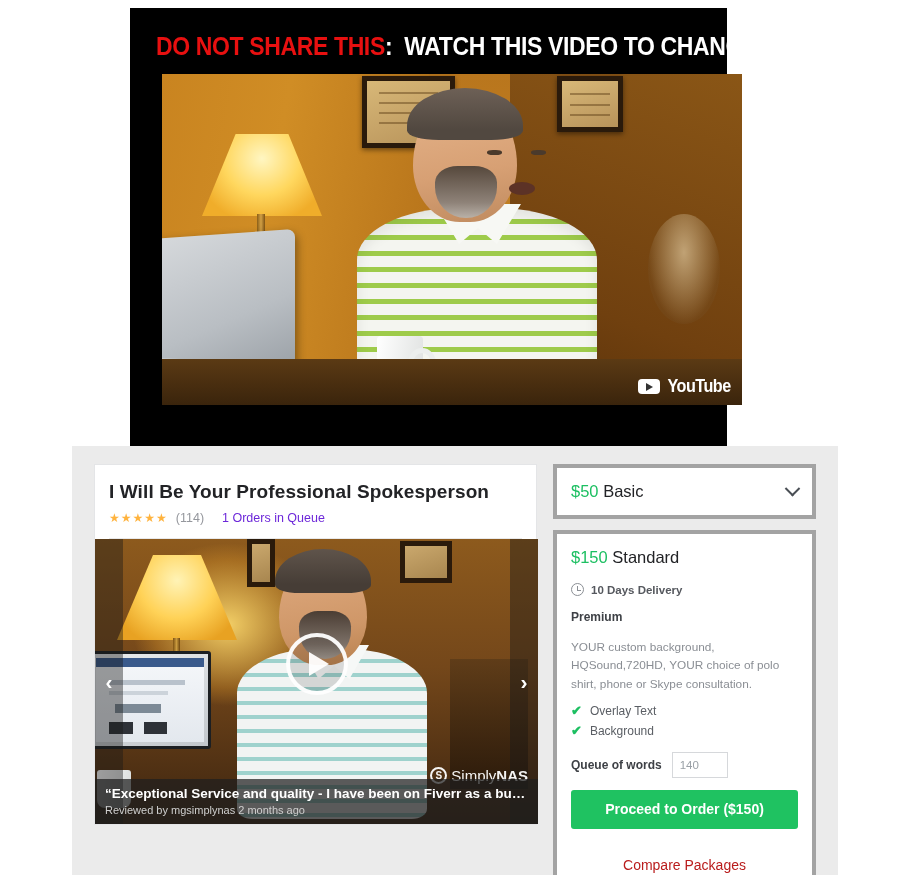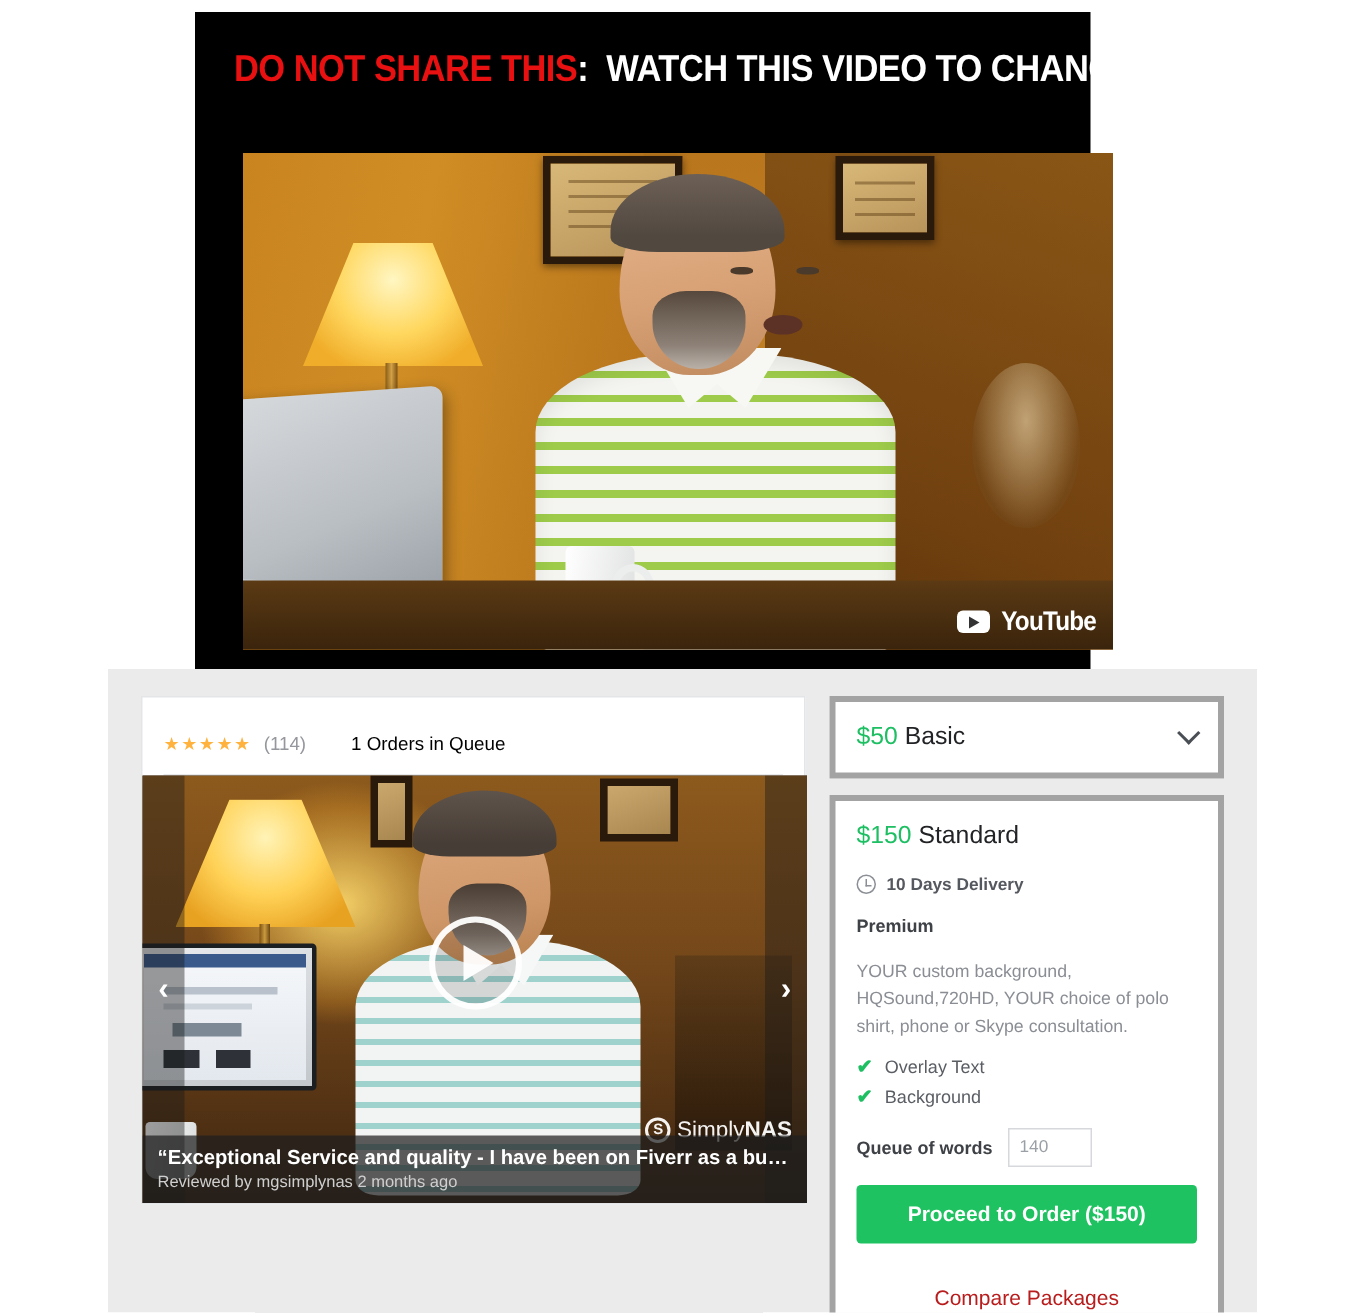--- a/index.html
+++ b/index.html
@@ -29,21 +29,20 @@
   }
   .banner-headline .red { color: #e81010; }
   .banner-headline .white { color: #ffffff; }
 
   
   .video-top {
     position: absolute; left: 32px; top: 66px;
     width: 580px; height: 331px;
     overflow: hidden;
     background: #9b5f13;
-    margin-top: 28px;
   }
   .scene {
     position: absolute; inset: 0;
     background:
       radial-gradient(ellipse 150px 120px at 25% 38%, rgba(255,226,120,.95), rgba(255,190,60,.35) 55%, rgba(0,0,0,0) 72%),
       linear-gradient(180deg, #b9761d 0%, #c07f22 40%, #8a5415 100%);
   }
   .wall-left {
     position: absolute; left: 0; top: 0; width: 46%; height: 100%;
     background: linear-gradient(100deg, #c98420 0%, #d08d25 40%, #b4711a 100%);
@@ -178,21 +177,21 @@
   }
   .left-pad { padding: 16px 14px 0 14px; }
   .gig-title {
     font-size: 19px; font-weight: 700; color: #222326; letter-spacing: .1px;
   }
   .rating-row {
     display: flex; align-items: center; gap: 8px; margin-top: 8px;
   }
   .stars { color: #ffb33e; font-size: 12px; letter-spacing: 1px; }
   .rating-count { color: #95979d; font-size: 12.5px; }
-  .queue { color: #000000; font-size: 12.5px; margin-left: 22px; }
+  .queue { color: #6d28d9; font-size: 12.5px; margin-left: 10px; }
   .divider { height: 1px; background: #e8e9eb; margin: 13px 0 0 0; }
   .breadcrumb { padding: 11px 0 14px 0; font-size: 12px; color: #5ba0d9; }
   .breadcrumb .sep { color: #9aa0a6; margin: 0 2px; }
 
   
   .carousel {
     position: relative; width: 443px; height: 285px;
     overflow: hidden; background: #2b1a0c;
   }
   .scene2 {
@@ -433,20 +432,21 @@
           <span class="yt-word">YouTube</span>
         </div>
       </div>
     </div>
   </div>
 
   <div class="content">
 
     <div class="left-card">
       <div class="left-pad">
+        <div class="gig-title">I Will Be Your Professional Spokesperson</div>
         <div class="rating-row">
           <span class="stars">★★★★★</span>
           <span class="rating-count">(114)</span>
           <span class="queue">1 Orders in Queue</span>
         </div>
         <div class="divider"></div>
       </div>
 
       <div class="carousel">
         <div class="scene2">

